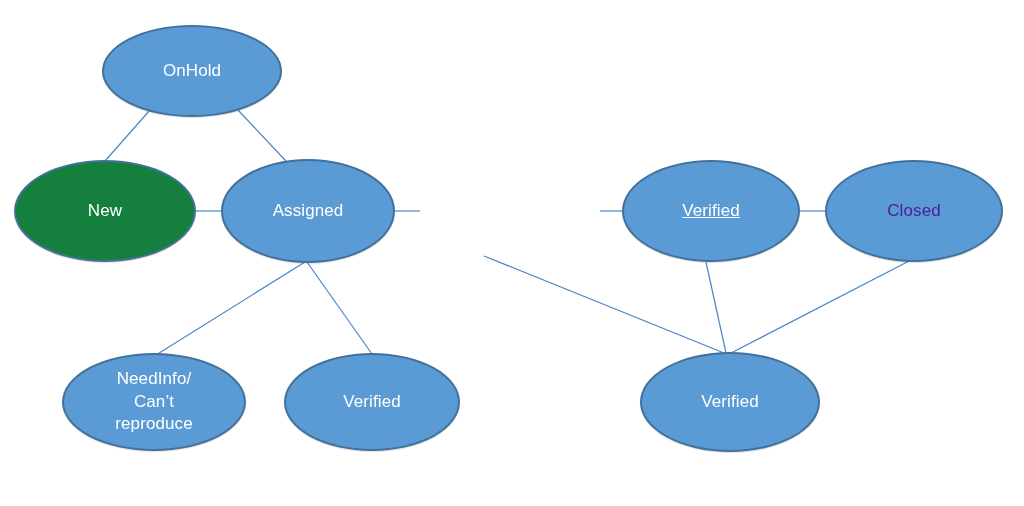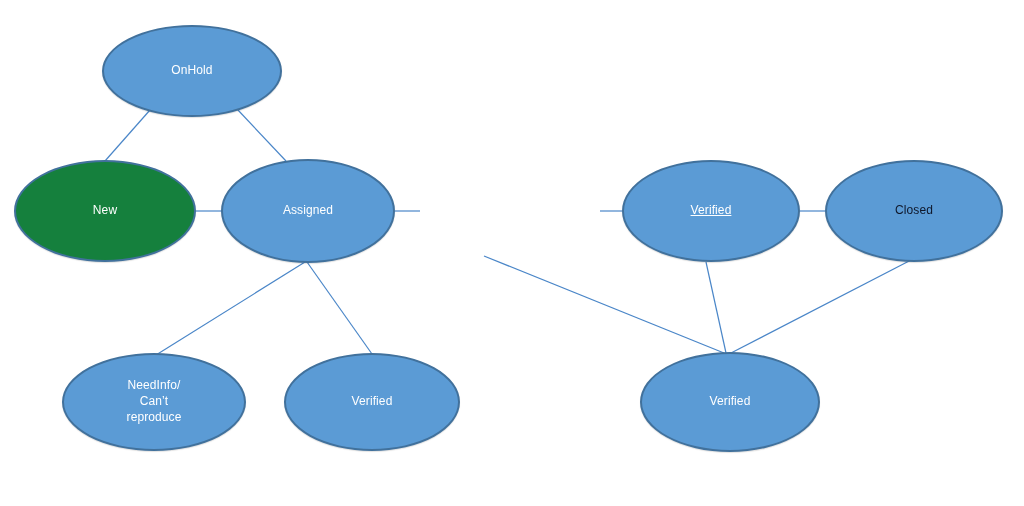--- a/index.html
+++ b/index.html
@@ -30,21 +30,21 @@
     position: absolute;
     box-sizing: border-box;
     border-radius: 50%;
     background: #5B9BD5;
     border: 2px solid #41719C;
     display: flex;
     align-items: center;
     justify-content: center;
     text-align: center;
     color: #ffffff;
-    font-size: 12px;
+    font-size: 17px;
     line-height: 1.32;
     letter-spacing: 0.1px;
     box-shadow: 0 1px 1px rgba(0,0,0,0.12);
   }
   .node .node-label {
     display: block;
     width: 124%;
     white-space: pre-line;
   }
   .node.wide-label .node-label {
@@ -75,21 +75,21 @@
   </div>
   <div class="node" style="left: 14px; top: 160px; width: 182px; height: 102px; background: #15803d; border-color: rgb(65, 113, 156); color: rgb(255, 255, 255);">
     <span class="node-label">New</span>
   </div>
   <div class="node" style="left: 221px; top: 159px; width: 174px; height: 104px; background: rgb(91, 155, 213); border-color: rgb(65, 113, 156); color: rgb(255, 255, 255);">
     <span class="node-label">Assigned</span>
   </div>
   <div class="node" style="left: 622px; top: 160px; width: 178px; height: 102px; background: rgb(91, 155, 213); border-color: rgb(65, 113, 156); color: rgb(255, 255, 255); text-decoration: underline;">
     <span class="node-label">Verified</span>
   </div>
-  <div class="node" style="left: 825px; top: 160px; width: 178px; height: 102px; background: rgb(91, 155, 213); border-color: rgb(65, 113, 156); color: #0f172a;">
+  <div class="node" style="left: 825px; top: 160px; width: 178px; height: 102px; background: rgb(91, 155, 213); border-color: rgb(65, 113, 156); color: #4c1d95;">
     <span class="node-label">Closed</span>
   </div>
   <div class="node wide-label" style="left: 62px; top: 353px; width: 184px; height: 98px; background: rgb(91, 155, 213); border-color: rgb(65, 113, 156); color: rgb(255, 255, 255);">
     <span class="node-label">NeedInfo/
 Can’t
 reproduce</span>
   </div>
   <div class="node" style="left: 284px; top: 353px; width: 176px; height: 98px; background: rgb(91, 155, 213); border-color: rgb(65, 113, 156); color: rgb(255, 255, 255);">
     <span class="node-label">Verified</span>
   </div>

